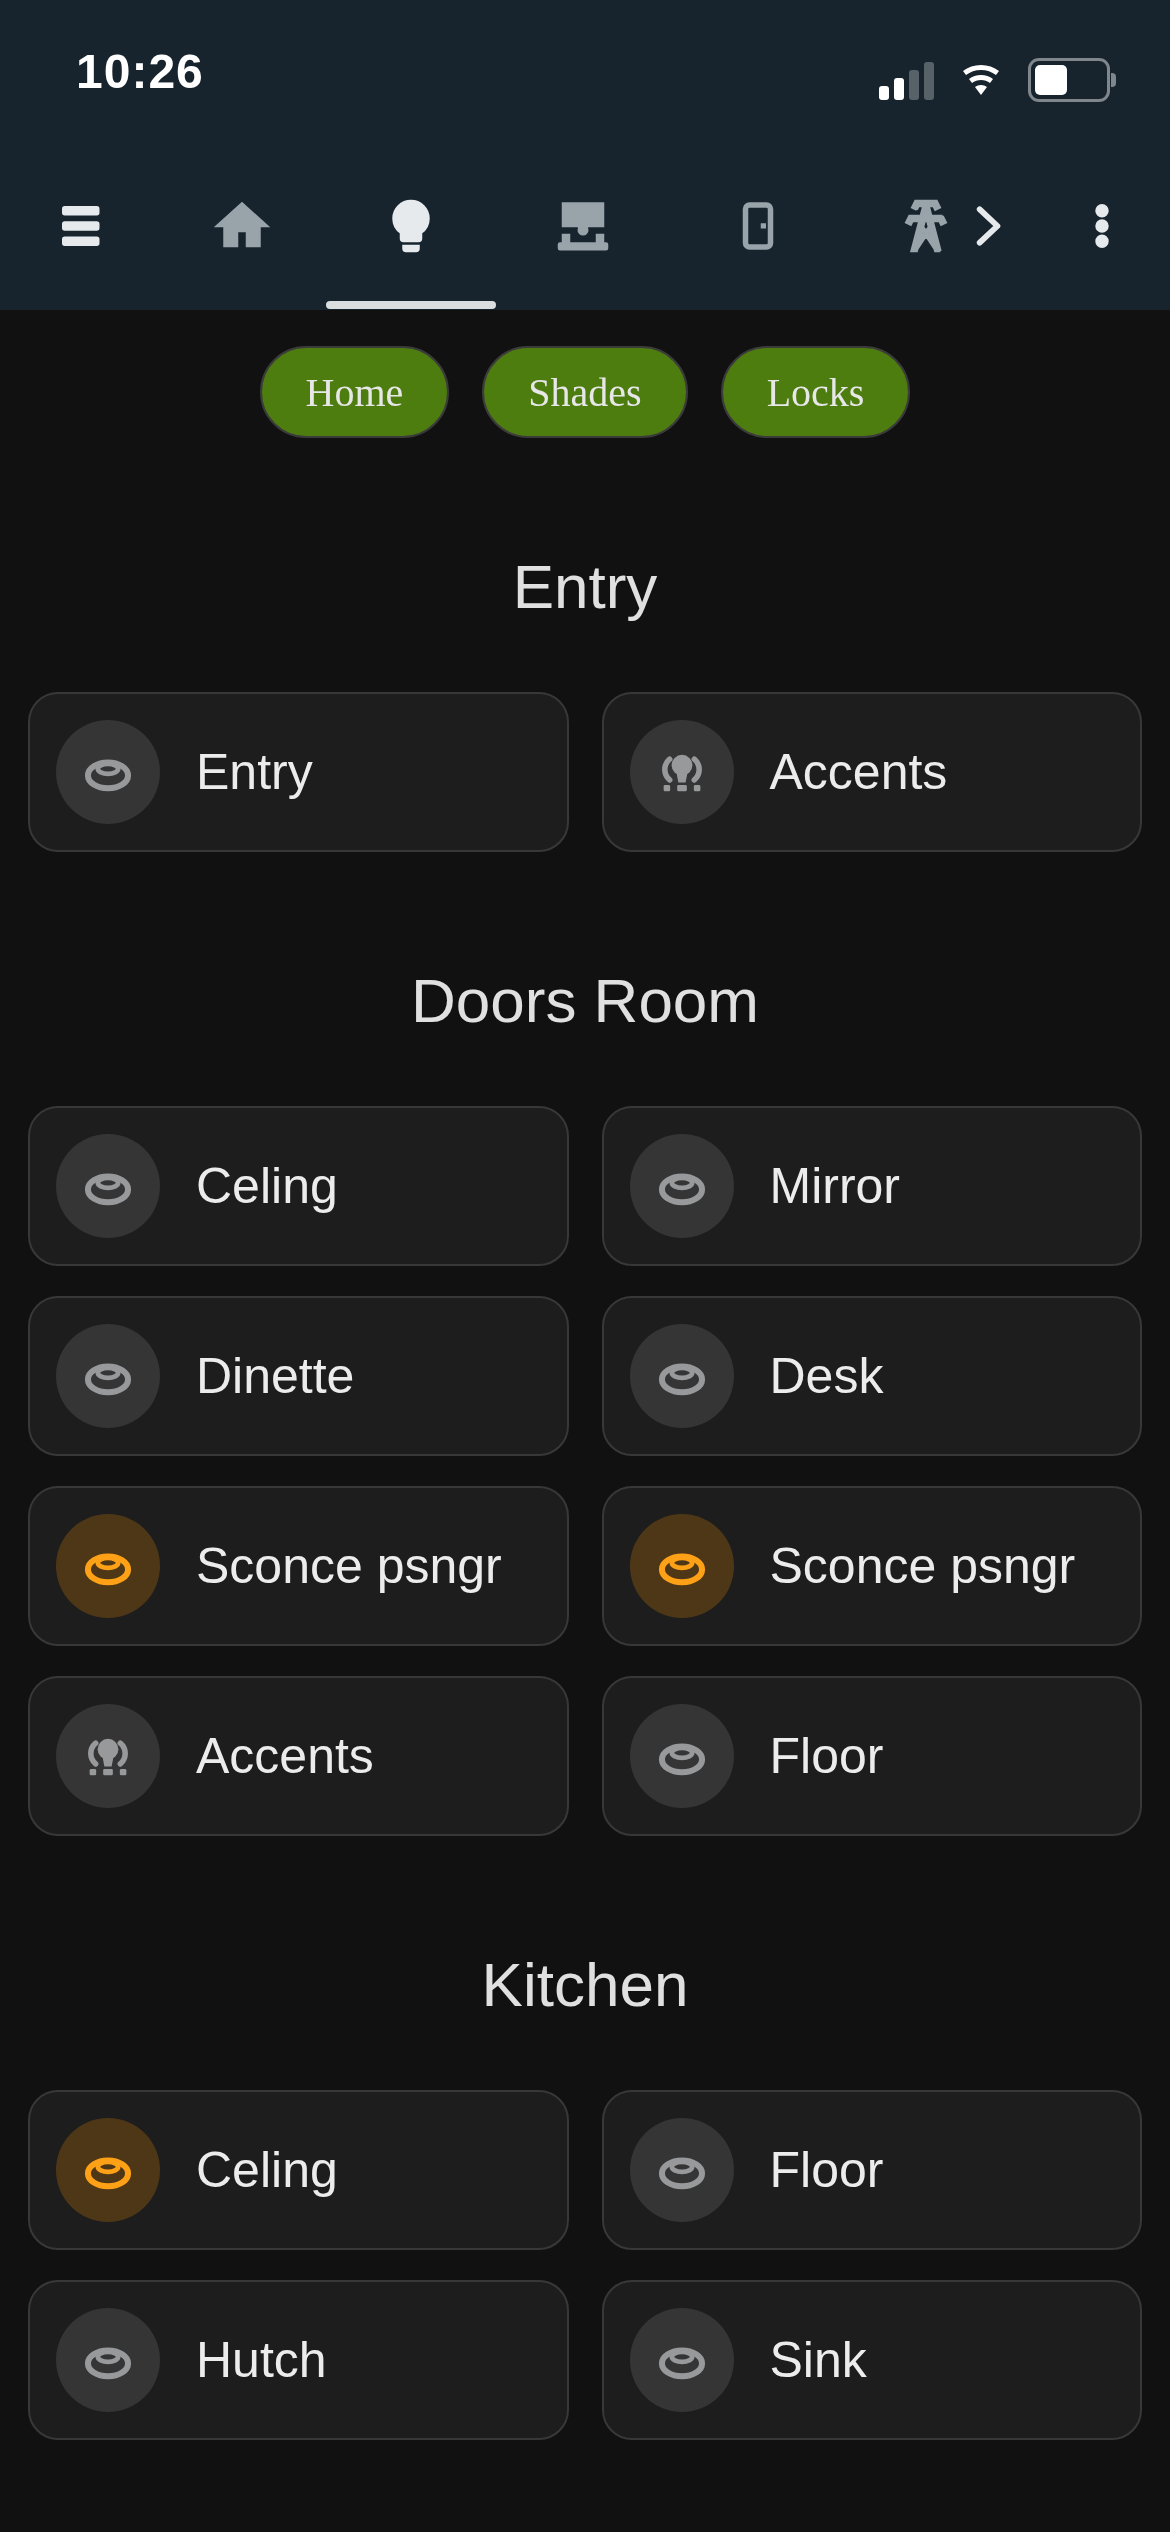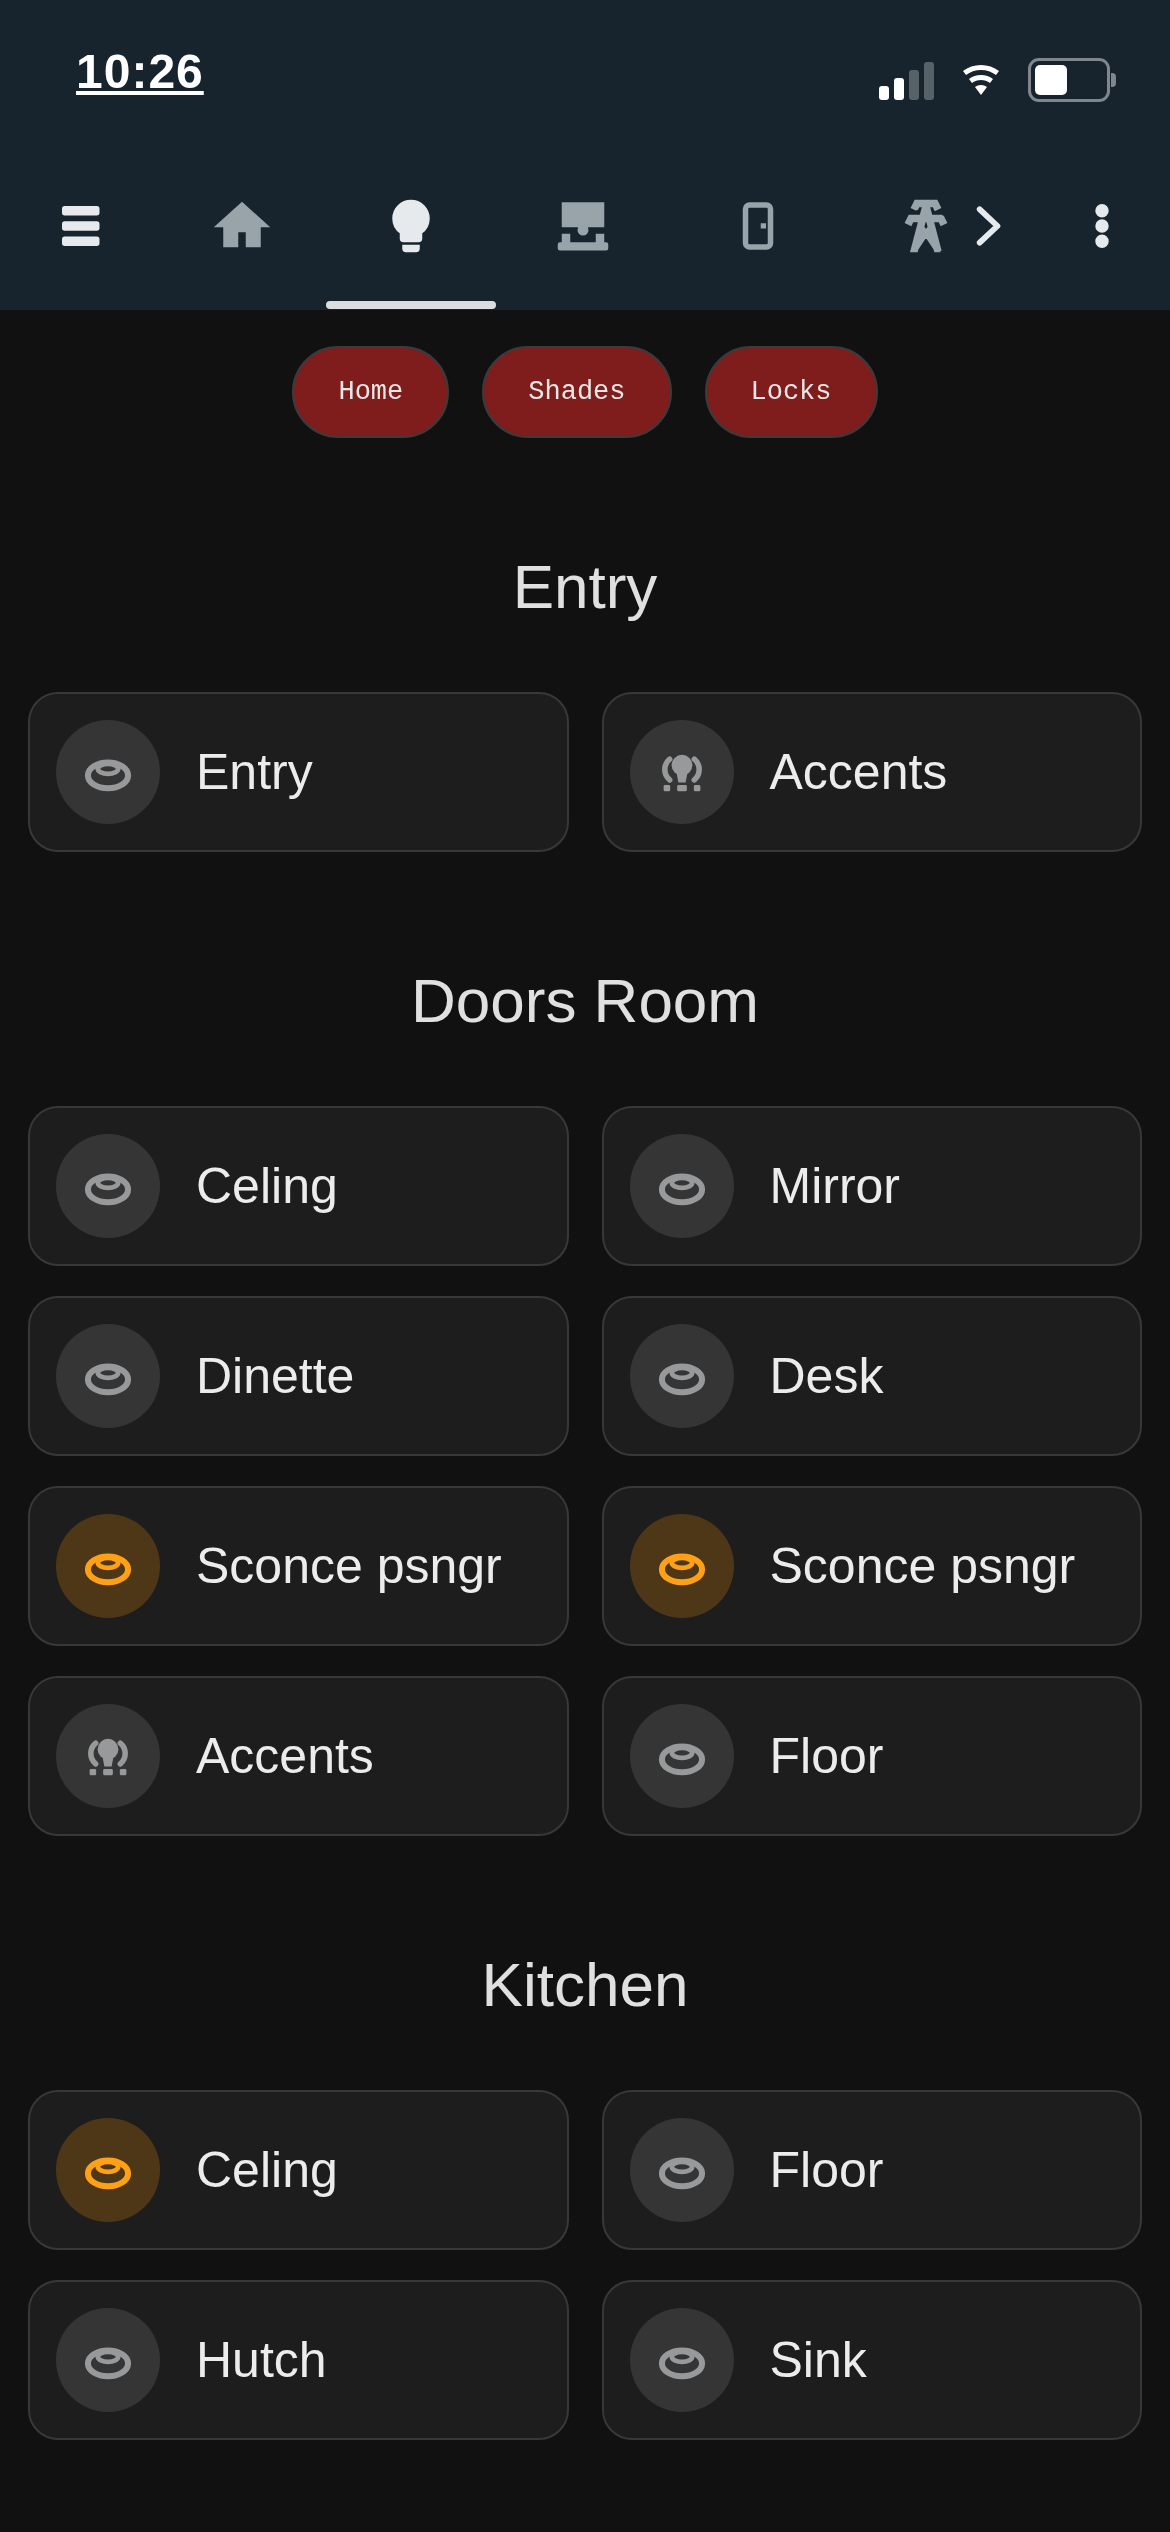--- a/index.html
+++ b/index.html
@@ -10,21 +10,21 @@
     overflow:hidden;
     position:relative;
   }
   
   .navbar{
     position:absolute;left:0;top:0;width:1170px;height:310px;
     background:var(--navbar-bg,#17242e);
   }
   .time{
     position:absolute;left:76px;top:44px;
-    font-size:48px;font-weight:700;color:#ffffff;letter-spacing:1px;text-decoration:underline;
+    font-size:48px;font-weight:700;color:#ffffff;letter-spacing:1px;
   }
   .status-icons{position:absolute;right:60px;top:58px;height:44px;display:flex;align-items:center;gap:22px;}
   .signal{display:flex;align-items:flex-end;gap:5px;height:40px;}
   .signal i{display:block;width:10px;border-radius:3px;background:rgba(255,255,255,0.28);}
   .signal i:nth-child(1){height:14px;background:#fff;}
   .signal i:nth-child(2){height:22px;background:#fff;}
   .signal i:nth-child(3){height:30px;}
   .signal i:nth-child(4){height:38px;}
   .wifi svg{display:block;width:50px;height:40px;fill:#ffffff;}
   .battery{position:relative;width:76px;height:38px;border:3px solid rgba(255,255,255,0.45);border-radius:11px;}
@@ -35,22 +35,22 @@
   .tab{position:absolute;top:36px;width:60px;height:60px;background:none;border:none;padding:0;cursor:pointer;}
   .tab svg{display:block;width:60px;height:60px;fill:#98a3aa;stroke:#98a3aa;}
   .tab.bright svg{fill:#e6eaec;stroke:#e6eaec;}
   .tab.stroke-only svg{fill:none;}
   .tab-underline{position:absolute;left:326px;top:141px;width:170px;height:8px;border-radius:4px;background:#dbdedf;}
   
   .content{position:absolute;left:0;top:310px;width:1170px;}
   .chips{margin:36px 28px 0;display:flex;justify-content:center;gap:33px;}
   .chip{
     height:92px;border-radius:46px;padding:0 44px;
-    background:#7f1d1d;border:2px solid #3b3b3b;
-    color:#e7e7e7;font-size:27px;font-family:Liberation Mono, monospace;
+    background:#4d7c0f;border:2px solid #3b3b3b;
+    color:#e7e7e7;font-size:40px;font-family:Liberation Serif, serif;
     display:flex;align-items:center;cursor:pointer;
   }
   .section-title{
     margin:112px 0 68px;text-align:center;
     font-size:62px;font-weight:400;color:#e0e0e0;line-height:74px;
   }
   .grid{margin:0 28px;display:grid;grid-template-columns:1fr 1fr;gap:30px 33px;grid-auto-rows:160px;}
   .tile{
     background:#1d1d1d;border:2px solid #383838;border-radius:30px;
     display:flex;align-items:center;padding-left:26px;gap:36px;

